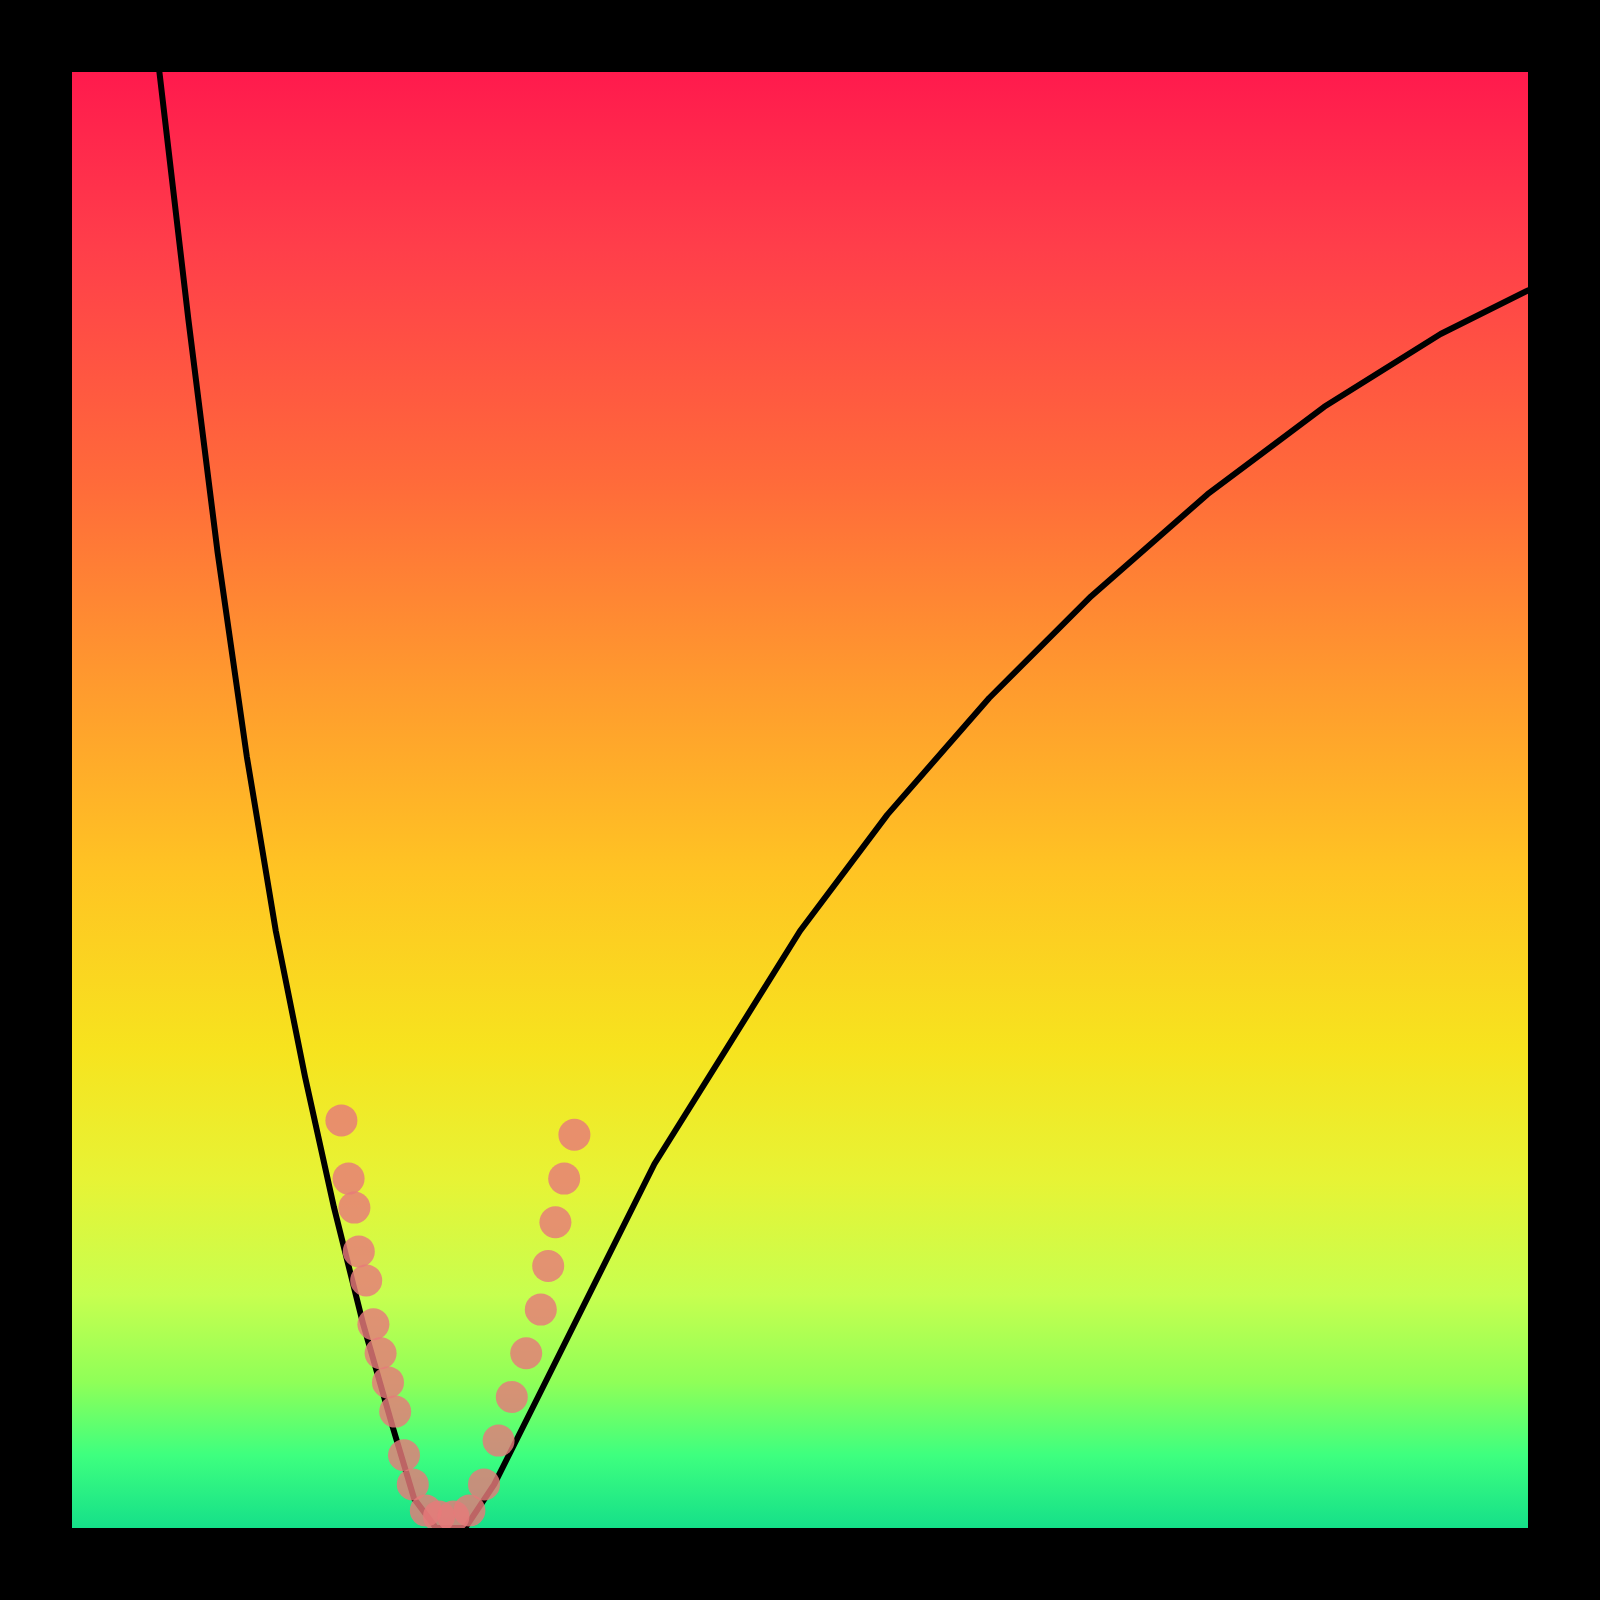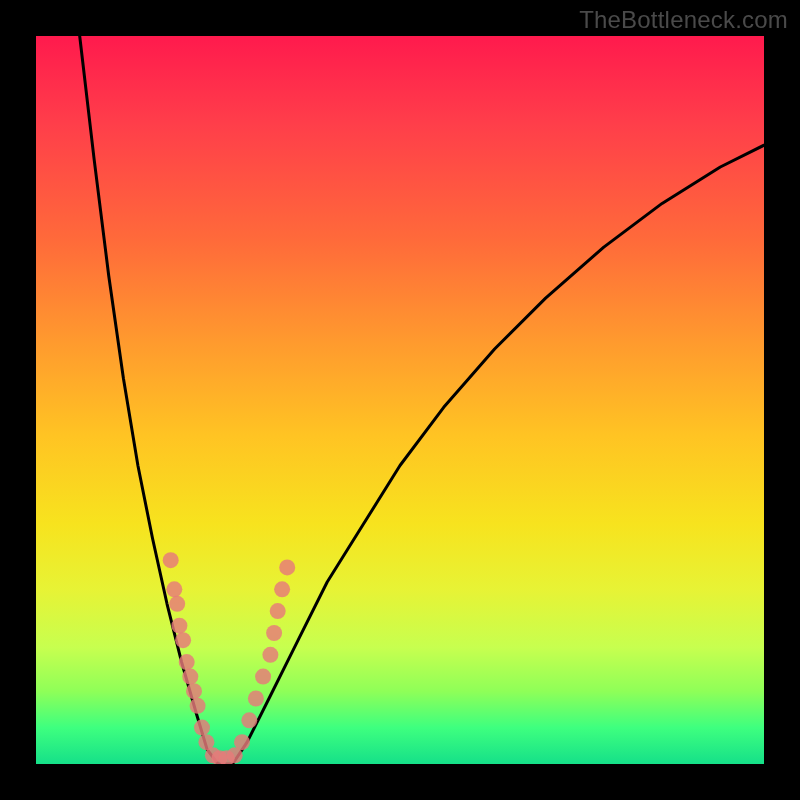--- a/index.html
+++ b/index.html
@@ -86,14 +86,13 @@
           <circle cx="219.9" cy="662.5" r="8" fill="#e77a7a" fill-opacity="0.82"></circle>
           <circle cx="227.1" cy="640.6" r="8" fill="#e77a7a" fill-opacity="0.82"></circle>
           <circle cx="234.4" cy="618.8" r="8" fill="#e77a7a" fill-opacity="0.82"></circle>
           <circle cx="238.1" cy="597.0" r="8" fill="#e77a7a" fill-opacity="0.82"></circle>
           <circle cx="241.7" cy="575.1" r="8" fill="#e77a7a" fill-opacity="0.82"></circle>
           <circle cx="246.1" cy="553.3" r="8" fill="#e77a7a" fill-opacity="0.82"></circle>
           <circle cx="251.2" cy="531.4" r="8" fill="#e77a7a" fill-opacity="0.82"></circle>
         </g>
     </svg>
   </div>
-  <div class="watermark">TheBottleneck.com</div>
 </div>
 
 </body></html>

